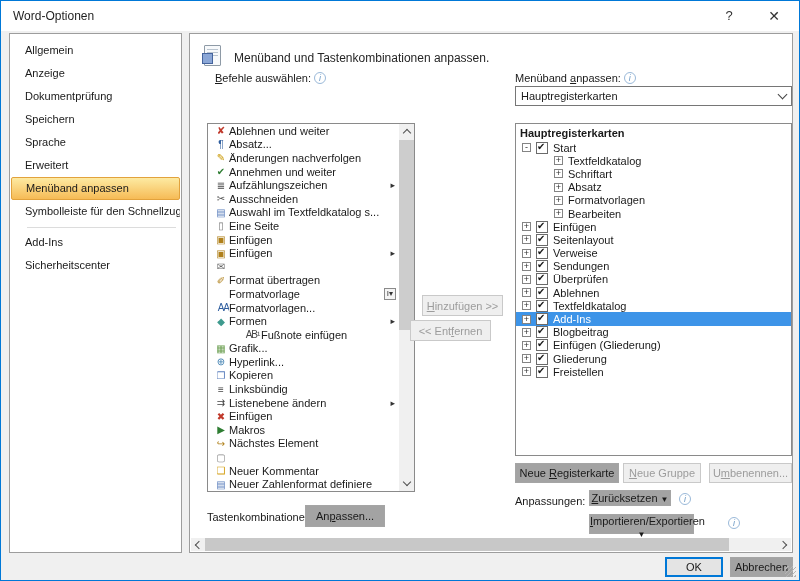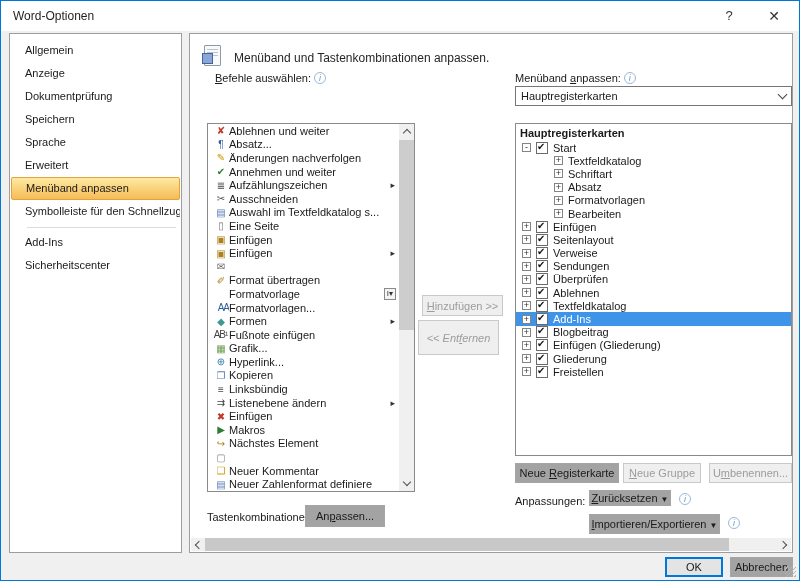--- a/index.html
+++ b/index.html
@@ -65,42 +65,42 @@
   .arr-up { top:0; } .arr-down { bottom:0; }
   .sc-chev { width:6px; height:6px; border-right:1.2px solid #505050; border-bottom:1.2px solid #505050; }
   .arr-up .sc-chev { transform:rotate(-135deg); margin-top:3px; }
   .arr-down .sc-chev { transform:rotate(45deg); margin-bottom:3px; }
   .vthumb { position:absolute; left:0; top:16px; width:15px; height:190px; background:#cdcdcd; }
   
   .btn { font-family:inherit; font-size:11px; color:#1a1a1a; background:#a3a3a3;
          border:1px solid #a5a5a5; text-align:center; }
   .btn:disabled, .btn.disabled { background:#efefef; border-color:#c9c9c9; color:#9c9c9c; }
   .btn-add { position:absolute; left:232px; top:261px; width:81px; height:21px; }
-  .btn-remove { position:absolute; left:228px; top:286px; width:81px; height:35px;font-style:italic; }
+  .btn-remove { position:absolute; left:220px; top:286px; width:81px; height:21px; }
   
   .tree { position:absolute; left:325px; top:89px; width:277px; height:333px;
           border:1px solid #8a8a8a; background:#fff; overflow:hidden; font-size:11px; }
   .tree-header { font-weight:bold; color:#1a1a1a; margin:3px 0 2px 4px; }
   .tree-row { display:flex; align-items:center; height:13.2px; color:#1a1a1a; }
   .tree-row.selected { background:#3d94e8; color:#fff; }
   .expander { flex:none; width:9px; height:9px; border:1px solid #848484; background:#fff;
               color:#333; font-size:9px; line-height:7px; text-align:center; margin-left:6px; }
   .tree-row.sub .expander { margin-left:38px; }
   .checkbox { flex:none; position:relative; width:12px; height:12px; border:1px solid #6b6b6b;
               background:#fff; margin-left:5px; }
   .checkbox.checked::after { content:"✔"; position:absolute; left:0; top:-2px; font-size:10px; color:#1a1a1a; }
   .tree-label { margin-left:5px; white-space:nowrap; overflow:hidden; }
   
   .btn-newtab { position:absolute; left:325px; top:429px; width:104px; height:20px; }
   .btn-newgroup { position:absolute; left:433px; top:429px; width:78px; height:20px; }
   .btn-rename { position:absolute; left:519px; top:429px; width:83px; height:20px; }
   .lab-anpassungen { left:325px; top:461px; }
   .btn-reset { position:absolute; left:399px; top:456px; width:82px; height:16px; }
   .info-reset { position:absolute; left:489px; top:459px; }
-  .btn-impexp { position:absolute; left:399px; top:480px; width:131px; height:20px; }
+  .btn-impexp { position:absolute; left:399px; top:480px; width:105px; height:20px; }
   .info-impexp { position:absolute; left:538px; top:483px; }
   .tri { font-size:8px; }
   .lab-tasten { left:17px; top:477px; }
   .btn-anpassen { position:absolute; left:115px; top:471px; width:80px; height:22px; }
   
   .hscroll { position:absolute; left:1px; right:1px; bottom:1px; height:13px; background:#f0f0f0; }
   .hscroll .arr { position:absolute; top:0; width:13px; height:13px; display:flex; align-items:center; justify-content:center; }
   .h-left { left:0; } .h-right { right:0; }
   .h-left .sc-chev { transform:rotate(135deg); margin-left:3px; }
   .h-right .sc-chev { transform:rotate(-45deg); margin-right:3px; }
@@ -277,21 +277,21 @@
           </div>
 
           <div class="cmd-row">
             <span class="cmd-icon" style="color: rgb(62, 154, 142);">◆</span>
             <span class="cmd-label">Formen</span>
 
             <span class="cmd-arrow">▸</span>
           </div>
 
           <div class="cmd-row">
-            <span class="cmd-icon" style="color: rgb(68, 68, 68);">AB¹</span>
+            <span class="cmd-icon" style="color: rgb(68, 68, 68); margin-left: 32px;">AB¹</span>
             <span class="cmd-label">Fußnote einfügen</span>
 
           </div>
 
           <div class="cmd-row">
             <span class="cmd-icon" style="color: rgb(106, 158, 79);">▦</span>
             <span class="cmd-label">Grafik...</span>
 
           </div>
 

